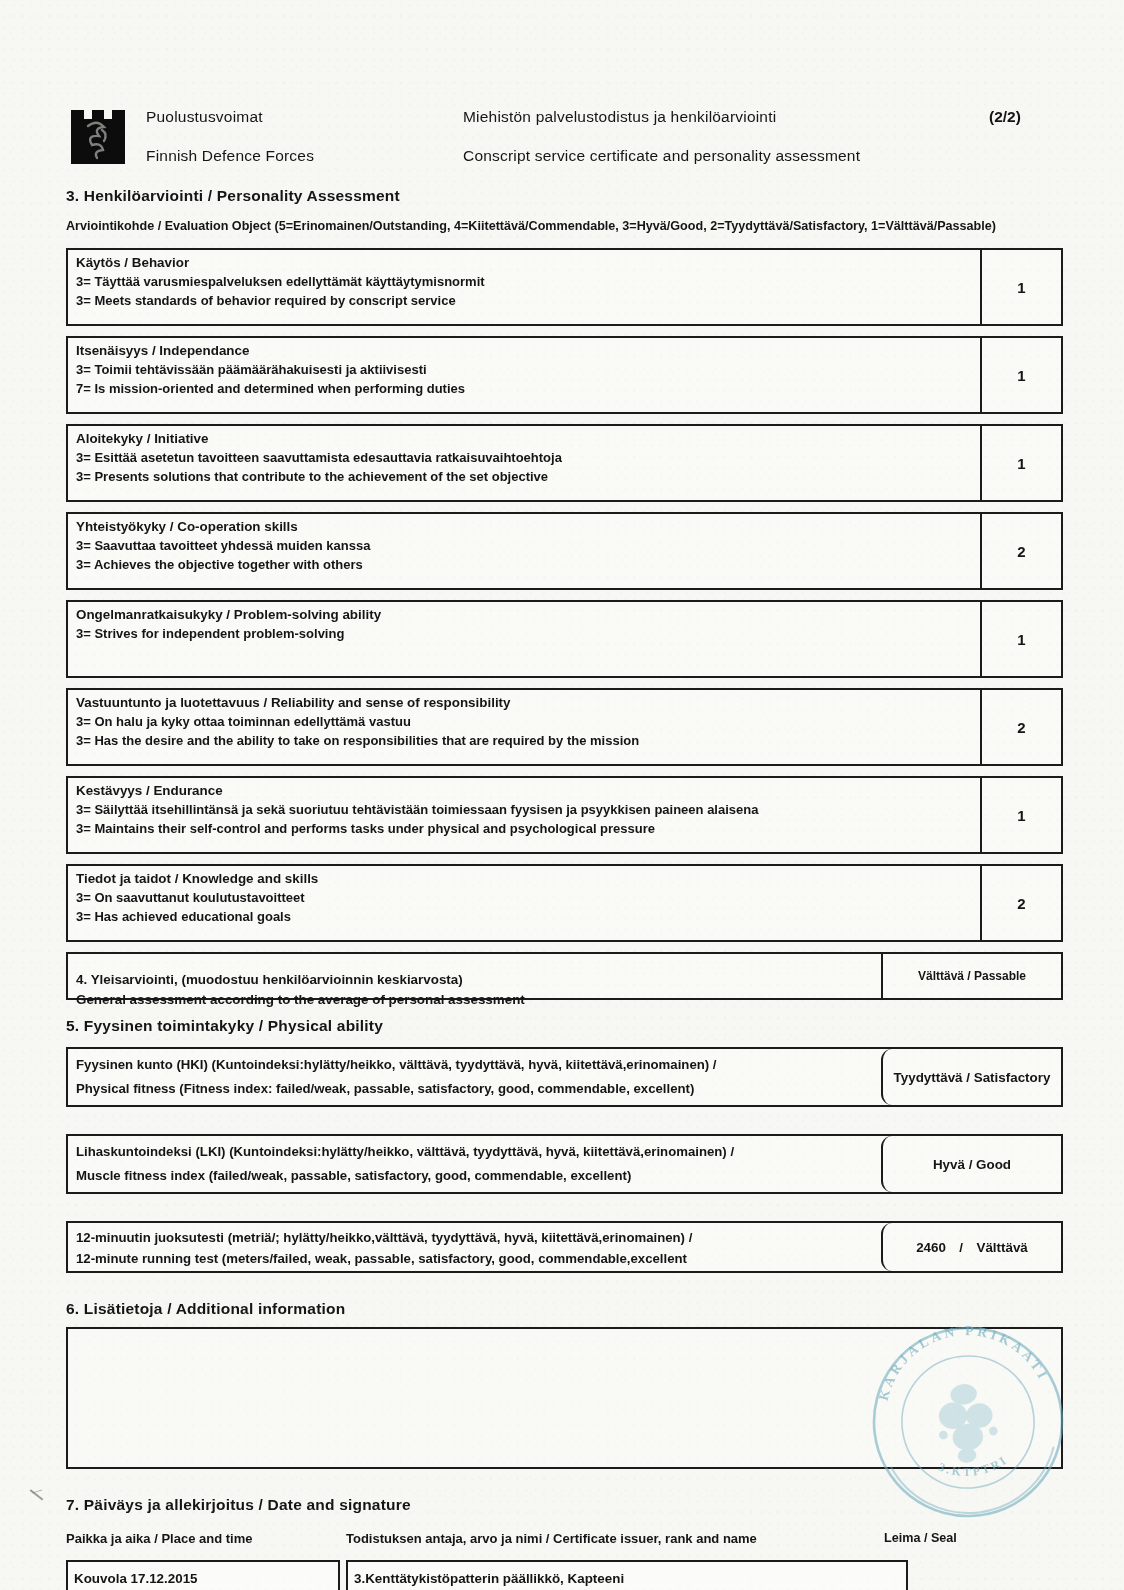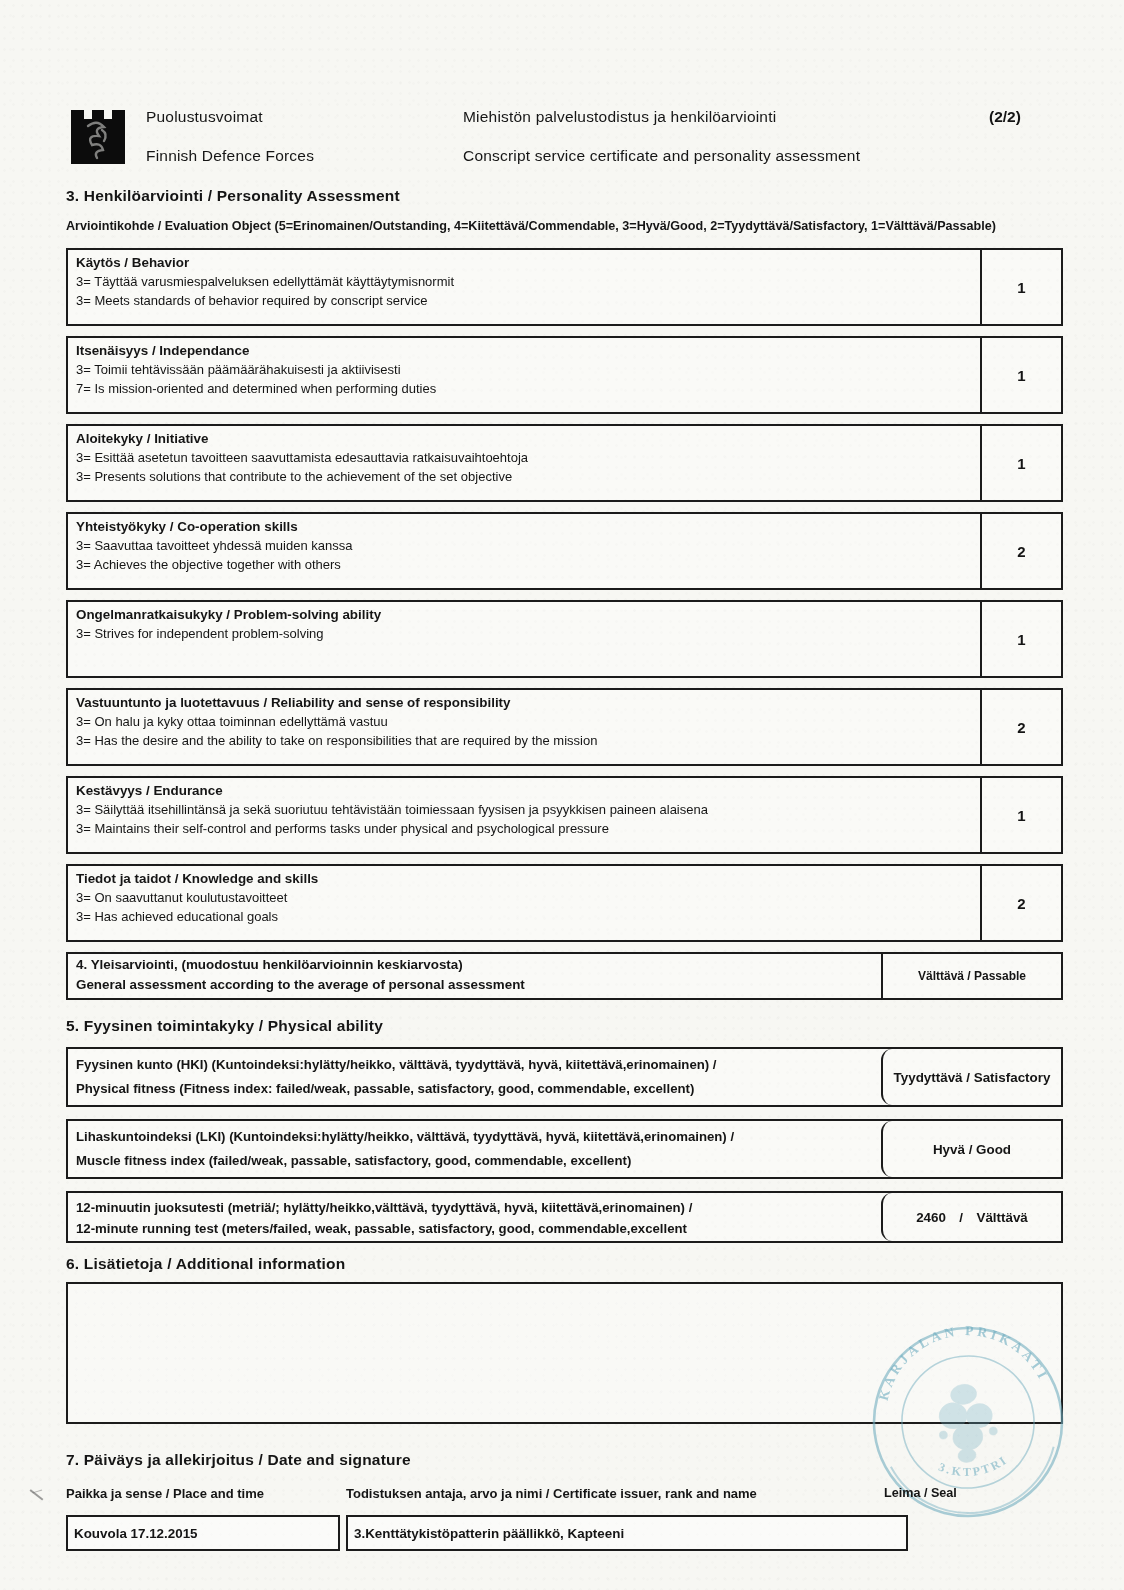--- a/index.html
+++ b/index.html
@@ -26,34 +26,34 @@
   .hright { width:74px; padding-top:6px; font-weight:700; font-size:15.5px; }
 
   .s3head { margin-top:15px; font-size:15.5px; font-weight:700; letter-spacing:0.2px; }
   .scalenote { margin-top:14px; font-size:12.6px; font-weight:700; white-space:nowrap; }
 
   
   .arows { margin-top:15px; }
   .arow { display:flex; border:2px solid #1b1b1b; height:78px; margin-bottom:10px; background:rgba(255,255,255,0.35); }
   .arow-text { flex:1; padding:3px 8px; overflow:hidden; }
   .arow-title { font-size:13.4px; font-weight:700; line-height:19px; }
-  .arow-line { font-size:13px; font-weight:400; line-height:19px; }
+  .arow-line { font-size:13px; font-weight:700; line-height:19px; }
   .arow-score { width:81px; flex:none; border-left:2px solid #1b1b1b; display:flex; align-items:center; justify-content:center; font-size:15px; font-weight:700; }
 
   
   .g4row { display:flex; border:2px solid #1b1b1b; height:48px; background:rgba(255,255,255,0.35); }
-  .g4text { flex:1; padding:1px 8px; }
+  .g4text { flex:1; padding:16px 8px; }
   .g4l { font-size:13.4px; font-weight:700; line-height:20px; }
   .gval { width:180px; flex:none; border-left:2px solid #1b1b1b; display:flex; align-items:center; justify-content:center; font-size:12px; font-weight:700; }
 
   .shead { margin-top:17px; font-size:15.5px; font-weight:700; letter-spacing:0.2px; }
 
   
   .frows { margin-top:12px; }
-  .frow { display:flex; border:2px solid #1b1b1b; height:60px; margin-bottom:12px; background:rgba(255,255,255,0.35);justify-content:space-between; }
+  .frow { display:flex; border:2px solid #1b1b1b; height:60px; margin-bottom:27px; background:rgba(255,255,255,0.35);justify-content:space-between; }
   .frow-text { flex:1; padding:4px 8px; }
   .frow-line { font-size:13.2px; font-weight:600; line-height:24px; }
   .frow-value { width:180px; flex:none; border-left:2px solid #1b1b1b; display:flex; align-items:center; justify-content:center; font-size:13.4px; font-weight:700; text-align:center;border-radius:11px; }
   .frow.run { height:52px; }
   .frow.run .frow-line { line-height:21px; }
 
   .s6 { margin-top:5px; }
   .infobox { margin-top:9px; height:142px; border:2px solid #1b1b1b; background:rgba(255,255,255,0.3); }
 
   .s7 { margin-top:27px; }
@@ -212,21 +212,21 @@
     </div>
     <div class="frow-value">2460 / Välttävä</div>
   </div>
 </div>
 
     <div class="shead s6">6. Lisätietoja / Additional information</div>
     <div class="infobox"></div>
 
     <div class="shead s7">7. Päiväys ja allekirjoitus / Date and signature</div>
     <div class="siglabels">
-      <div class="lab l1">Paikka ja sense / Place and time</div>
+      <div class="lab l1">Paikka ja aika / Place and time</div>
       <div class="lab l2">Todistuksen antaja, arvo ja nimi / Certificate issuer, rank and name</div>
       <div class="lab l3">Leima / Seal</div>
     </div>
     <div class="sigboxes">
       <div class="sigbox b1">Kouvola 17.12.2015</div>
       <div class="sigbox b2">3.Kenttätykistöpatterin päällikkö, Kapteeni</div>
     </div>
   </div>
 
   <div class="seal">

